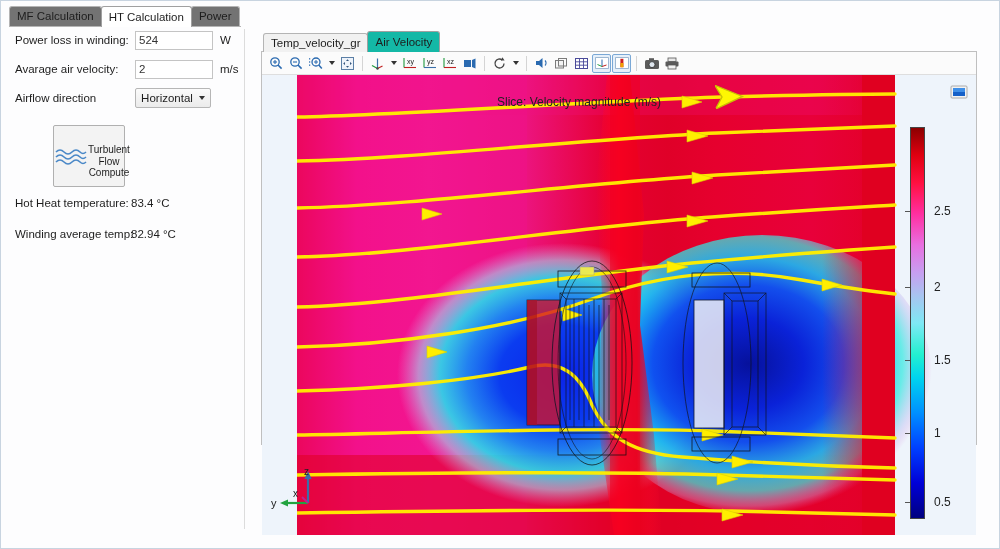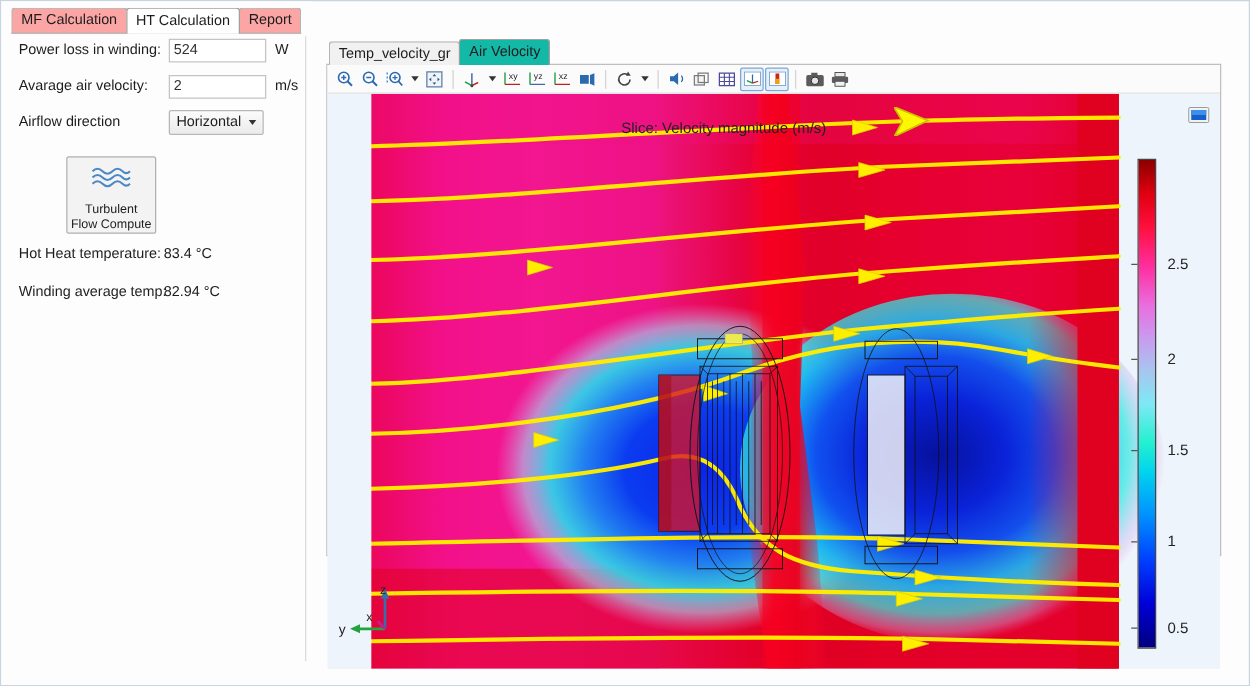--- a/index.html
+++ b/index.html
@@ -48,21 +48,21 @@
     align-items: flex-end;
     font-size: 11.5px;
     color: #1d1d1d;
   }
   .mtab {
     height: 21px;
     line-height: 18px;
     padding: 0 7px;
     border: 1px solid #b4b4b4;
     border-bottom: none;
-    background: #fca5a5;
+    background: #737373;
     border-radius: 3px 3px 0 0;
     margin-right: -1px;
     white-space: nowrap;
     color: #1d1d1d;
   }
   .mtab.active {
     background: #ffffff;
     height: 21px;
     line-height: 20px;
     border-color: #a0a0a0;
@@ -153,21 +153,21 @@
     gap: 11px;
     padding-left: 52px;
   }
   .cbtn {
     width: 72px;
     height: 62px;
     border: 1px solid #b0b0b0;
     background: #f3f3f3;
     border-radius: 2px;
     display: flex;
-    flex-direction: column;
+    flex-direction: row;
     align-items: center;
     justify-content: flex-start;
     padding-top: 6px;
     cursor: default;
   }
   .cbtn-label {
     font-size: 10px;
     line-height: 11.5px;
     color: #1d1d1d;
     text-align: center;
@@ -350,21 +350,21 @@
 </head>
 <body>
 
 <div id="app-window">
 
   <div id="left-panel">
 
     <div id="main-tabstrip">
       <div class="mtab">MF Calculation</div>
       <div class="mtab active">HT Calculation</div>
-      <div class="mtab">Report</div>
+      <div class="mtab">Power</div>
     </div>
     <div id="main-tab-underline"></div>
 
     <div id="param-form">
 
       <div class="frow">
         <span class="flabel">Power loss in winding:</span>
         <input class="finput" type="text" value="524" style="">
         <span class="funit">W</span>
       </div>

